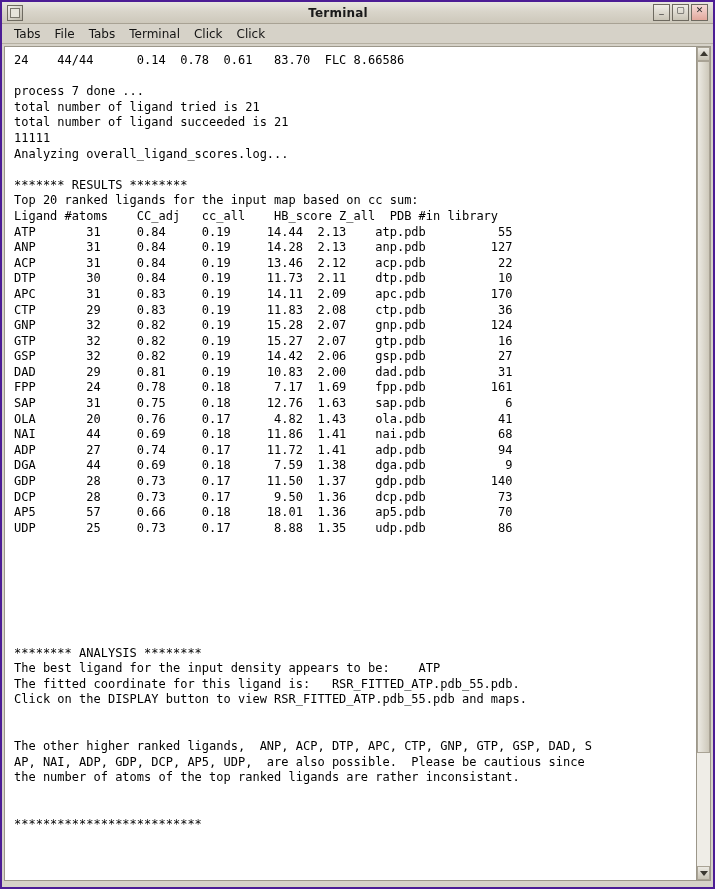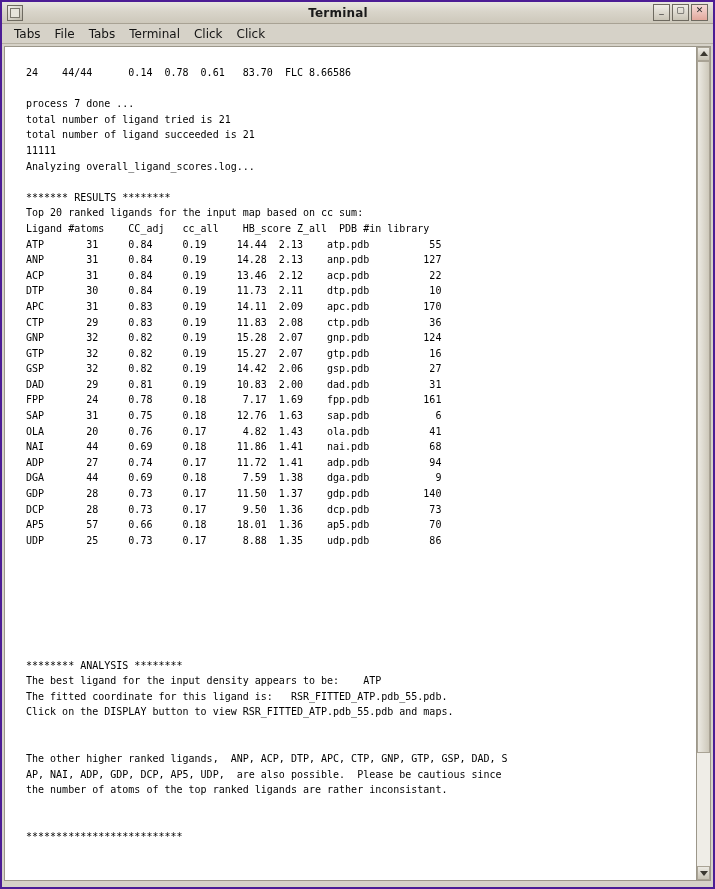--- a/index.html
+++ b/index.html
@@ -117,26 +117,26 @@
     flex: 1;
     background: #ffffff;
     border: 1px solid #9c978a;
     border-right: none;
     overflow: hidden;
     position: relative;
     min-width: 0;
   }
   .term-text {
     font-family: "DejaVu Sans Mono", monospace;
-    font-size: 10px;
+    font-size: 12px;
     line-height: 15.6px;
     color: #000000;
     white-space: pre;
     padding: 2px 0 0 5px;
-    margin: 16px;
+    margin: 4px;
     letter-spacing: 0px;
   }
   
   .scrollbar {
     width: 15px;
     background: #d6d2c8;
     border: 1px solid #9c978a;
     display: flex;
     flex-direction: column;
     box-sizing: border-box;

